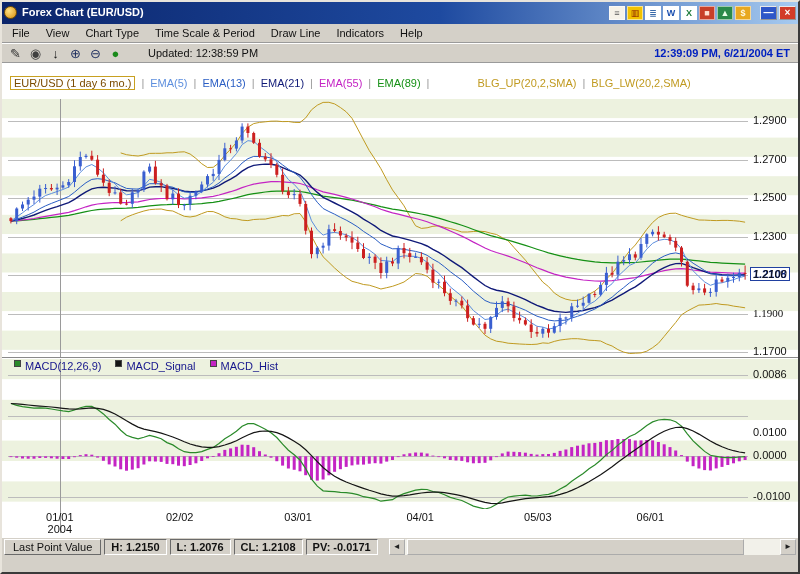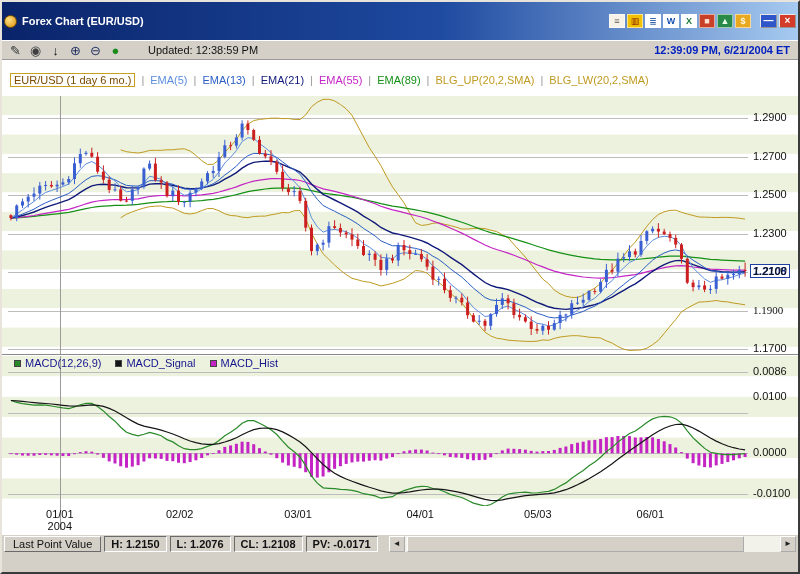--- a/index.html
+++ b/index.html
@@ -1,21 +1,21 @@
 <!DOCTYPE html>
 <html><head>
 <meta charset="utf-8">
 <style>
   *{box-sizing:border-box;margin:0;padding:0}
   html,body{width:800px;height:574px;overflow:hidden}
   body{font-family:"Liberation Sans","DejaVu Sans",sans-serif;font-size:11px;color:#111;background:#d4d0c8}
   .window{width:800px;height:574px;display:flex;flex-direction:column;background:#d4d0c8;
           border:2px solid;border-color:#e8e4dc #3a3a3a #3a3a3a #e8e4dc}
   
-  .titlebar{flex:0 0 18px;display:flex;align-items:center;gap:3px;padding:12px 2px;
+  .titlebar{flex:0 0 18px;display:flex;align-items:flex-start;gap:3px;padding:4px 2px;
             background:linear-gradient(90deg,#0a246a 0%,#1e4aa0 55%,#a6caf0 100%)}
   .app-icon{width:13px;height:13px;border-radius:50%;flex:0 0 13px;
             background:radial-gradient(circle at 35% 35%,#ffe080,#d89010);border:1px solid #7a5200}
   .title{color:#fff;font-weight:bold;white-space:nowrap;margin-left:2px}
   .tspacer{flex:1}
   .shortcuts{display:flex;gap:2px;align-items:center}
   .shortcut{width:16px;height:14px;display:inline-flex;align-items:center;justify-content:center;
             font-size:9px;font-weight:bold;border:1px solid rgba(255,255,255,.55)}
   .tbuttons{display:flex;gap:2px;margin-left:6px}
   .tb-btn{width:17px;height:14px;display:inline-flex;align-items:center;justify-content:center;
@@ -31,21 +31,21 @@
   .tool{width:19px;height:17px;display:inline-flex;align-items:center;justify-content:center;font-size:13px}
   .updated{margin-left:22px;white-space:nowrap}
   .clock{margin-left:auto;color:#0020c0;font-weight:bold;padding-right:4px;white-space:nowrap}
   
   .chart-panel{flex:0 0 474px;position:relative;background:#fff;overflow:hidden}
   .chart-panel svg{position:absolute;left:0;top:0}
   .legend{position:absolute;left:8px;top:13px;display:flex;align-items:center;gap:6px;white-space:nowrap}
   .symbol-chip{border:1px solid #c8a020;padding:0 3px;color:#7a4a00}
   .sep{color:#999}
   .macd-legend{position:absolute;left:12px;top:297px;display:flex;gap:14px;align-items:center;white-space:nowrap}
-  .macd-item{display:inline-flex;align-items:center;gap:4px;color:#15158c}
+  .macd-item{display:inline-flex;gap:4px;color:#15158c}
   .macd-key{width:7px;height:7px;display:inline-block;border:1px solid #444}
   .axis-label{position:absolute;left:751px;width:44px;color:#111}
   .x-label{position:absolute;transform:translateX(-50%);color:#111;white-space:nowrap}
   .price-tag{position:absolute;left:748px;border:1px solid #2040a0;background:#fff;color:#102880;
              font-weight:bold;padding:0 2px;line-height:12px}
   
   .statusbar{flex:0 0 18px;display:flex;align-items:center;gap:3px;padding:0 2px;background:#d4d0c8;
              border-top:1px solid #fff}
   .panel-raised{border:1px solid;border-color:#fff #6a6a6a #6a6a6a #fff;padding:0 8px;height:16px;
                 display:inline-flex;align-items:center;white-space:nowrap}
@@ -81,20 +81,29 @@
         <span class="shortcut" style="background: rgb(200, 64, 40); color: rgb(255, 224, 208);">■</span>
         <span class="shortcut" style="background: rgb(42, 138, 74); color: rgb(234, 255, 234);">▲</span>
         <span class="shortcut" style="background: rgb(232, 168, 32); color: rgb(255, 248, 224);">$</span>
       </span>
     <span class="tbuttons">
         <span class="tb-btn btn-min">—</span>
         <span class="tb-btn btn-close">×</span>
       </span>
   </div>
 
+  <div class="menubar">
+      <span class="menu-item">File</span>
+      <span class="menu-item">View</span>
+      <span class="menu-item">Chart Type</span>
+      <span class="menu-item">Time Scale &amp; Period</span>
+      <span class="menu-item">Draw Line</span>
+      <span class="menu-item">Indicators</span>
+      <span class="menu-item">Help</span>
+    </div>
 
   <div class="toolbar">
     <span class="shortcuts" style="display:flex;gap:1px">
         <span class="tool" style="color: rgb(48, 48, 48);">✎</span>
         <span class="tool" style="color: rgb(64, 64, 64);">◉</span>
         <span class="tool" style="color: rgb(16, 16, 16);">↓</span>
         <span class="tool" style="color: rgb(32, 48, 96);">⊕</span>
         <span class="tool" style="color: rgb(32, 48, 96);">⊖</span>
         <span class="tool" style="color: rgb(26, 138, 26);">●</span>
       </span>
@@ -558,21 +567,21 @@
         <span class="legend-item" style="color: rgb(92, 142, 222);">EMA(5)</span>
         <span class="sep">|</span>
         <span class="legend-item" style="color: rgb(42, 94, 196);">EMA(13)</span>
         <span class="sep">|</span>
         <span class="legend-item" style="color: rgb(16, 26, 120);">EMA(21)</span>
         <span class="sep">|</span>
         <span class="legend-item" style="color: rgb(196, 36, 196);">EMA(55)</span>
         <span class="sep">|</span>
         <span class="legend-item" style="color: rgb(21, 144, 21);">EMA(89)</span>
         <span class="sep">|</span>
-        <span class="legend-item" style="color: rgb(192, 154, 32);">BLG_UP(20,2,SMA)</span>
+        <span class="legend-item" style="color: rgb(192, 154, 32); margin-left: 42px;">BLG_UP(20,2,SMA)</span>
         <span class="sep">|</span>
         <span class="legend-item" style="color: rgb(192, 154, 32);">BLG_LW(20,2,SMA)</span>
       </div>
     <div class="macd-legend">
         <span class="macd-item">
           <span class="macd-key" style="background: rgb(42, 138, 42);"></span>
           <span>MACD(12,26,9)</span>
         </span>
         <span class="macd-item">
           <span class="macd-key" style="background: rgb(21, 21, 21);"></span>
@@ -585,21 +594,21 @@
       </div>
     <div class="price-tag" style="top: 203.58px;">1.2108</div>
   <div class="axis-label" style="top: 51.1353px;">1.2900</div>
       <div class="axis-label" style="top: 89.6316px;">1.2700</div>
       <div class="axis-label" style="top: 128.128px;">1.2500</div>
       <div class="axis-label" style="top: 166.624px;">1.2300</div>
       <div class="axis-label" style="top: 205.12px; font-style: italic;">1.2100</div>
       <div class="axis-label" style="top: 243.617px; font-family: Liberation Serif, serif;">1.1900</div>
       <div class="axis-label" style="top: 282.113px;">1.1700</div>
       <div class="axis-label" style="top: 305.114px;">0.0086</div>
-      <div class="axis-label" style="top: 330px;">0.0100</div>
+      <div class="axis-label" style="top: 363px;">0.0100</div>
       <div class="axis-label" style="top: 386.257px;">0.0000</div>
       <div class="axis-label" style="top: 426.829px;">-0.0100</div>
       <div class="x-label" style="left: 57.8px; top: 448px;">01/01</div>
       <div class="x-label" style="left: 57.8px; top: 460px;">2004</div>
       <div class="x-label" style="left: 177.68px; top: 448px;">02/02</div>
       <div class="x-label" style="left: 296.08px; top: 448px;">03/01</div>
       <div class="x-label" style="left: 418.18px; top: 448px;">04/01</div>
       <div class="x-label" style="left: 535.84px; top: 448px;">05/03</div>
       <div class="x-label" style="left: 648.32px; top: 448px;">06/01</div>
     </div>

